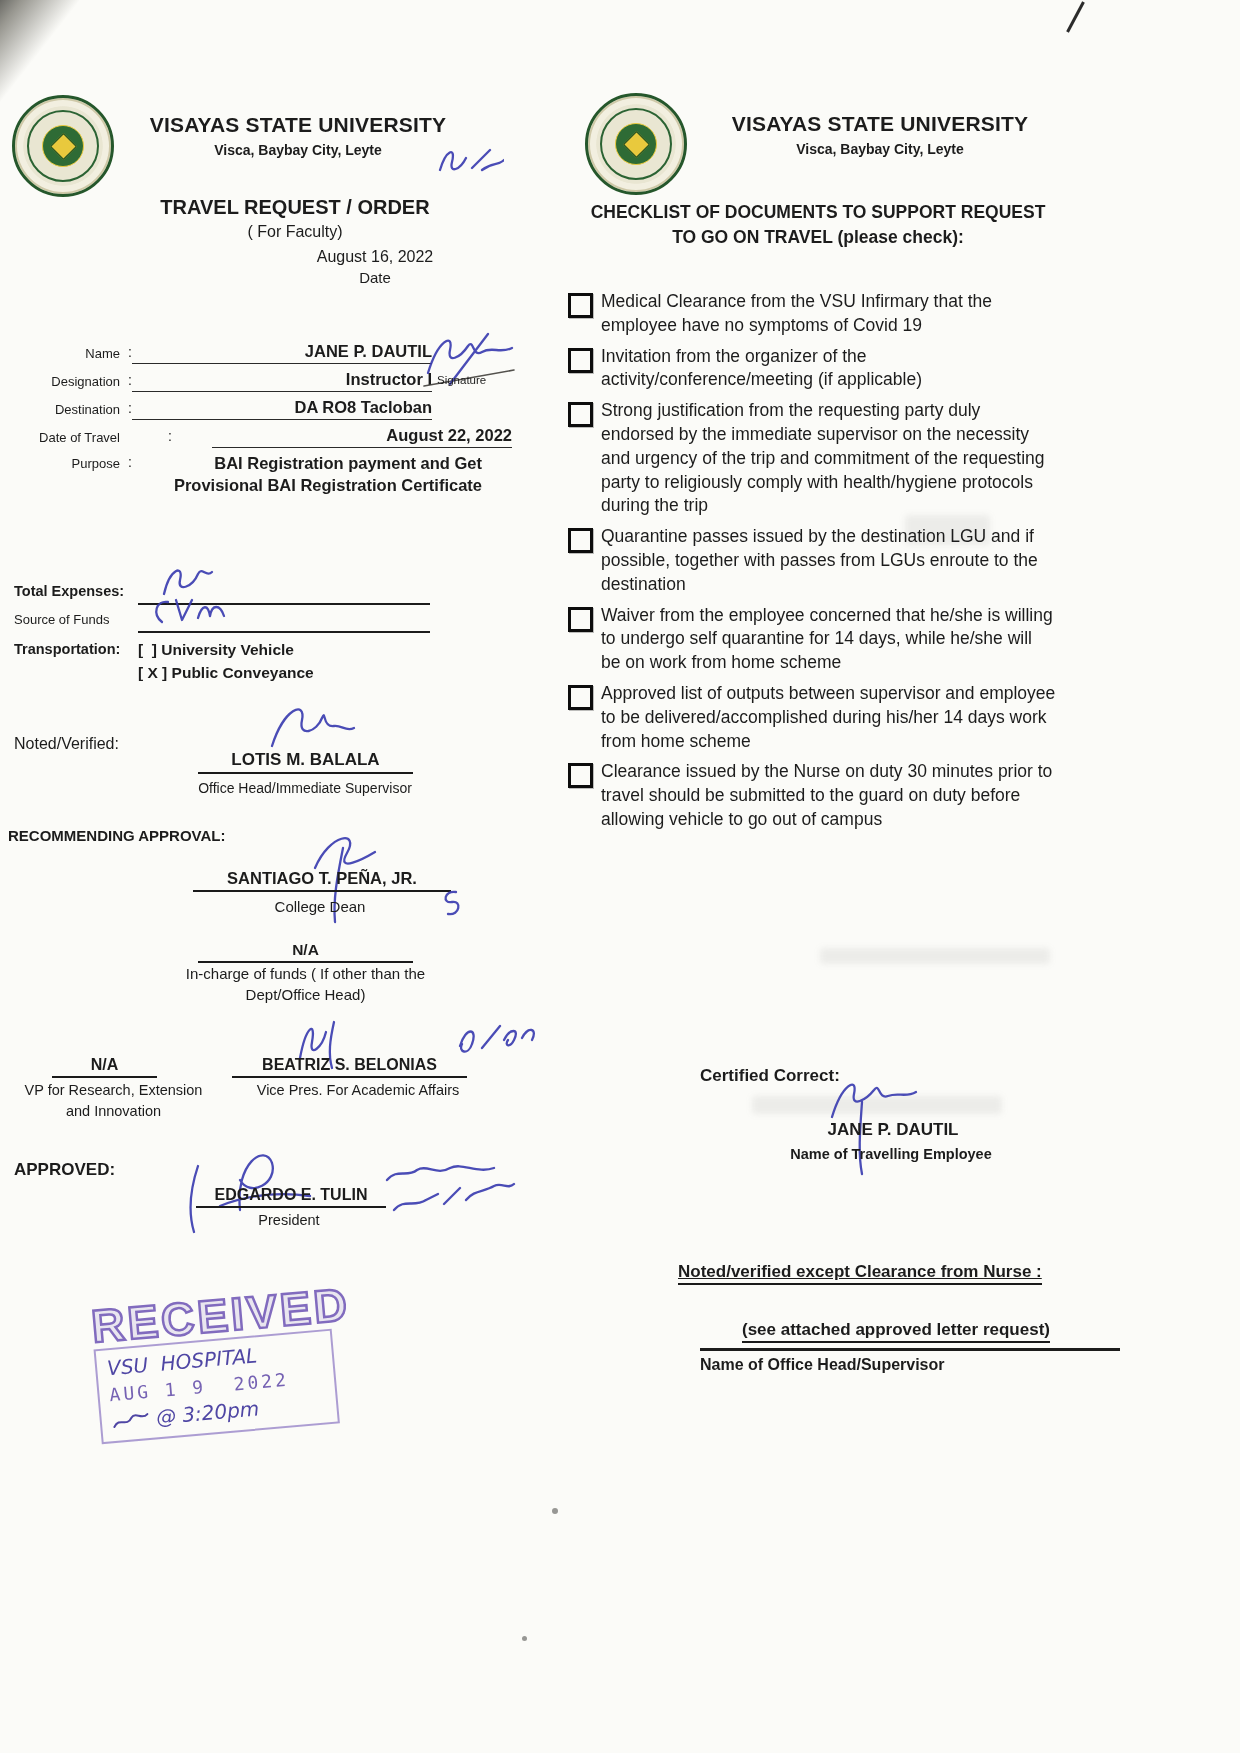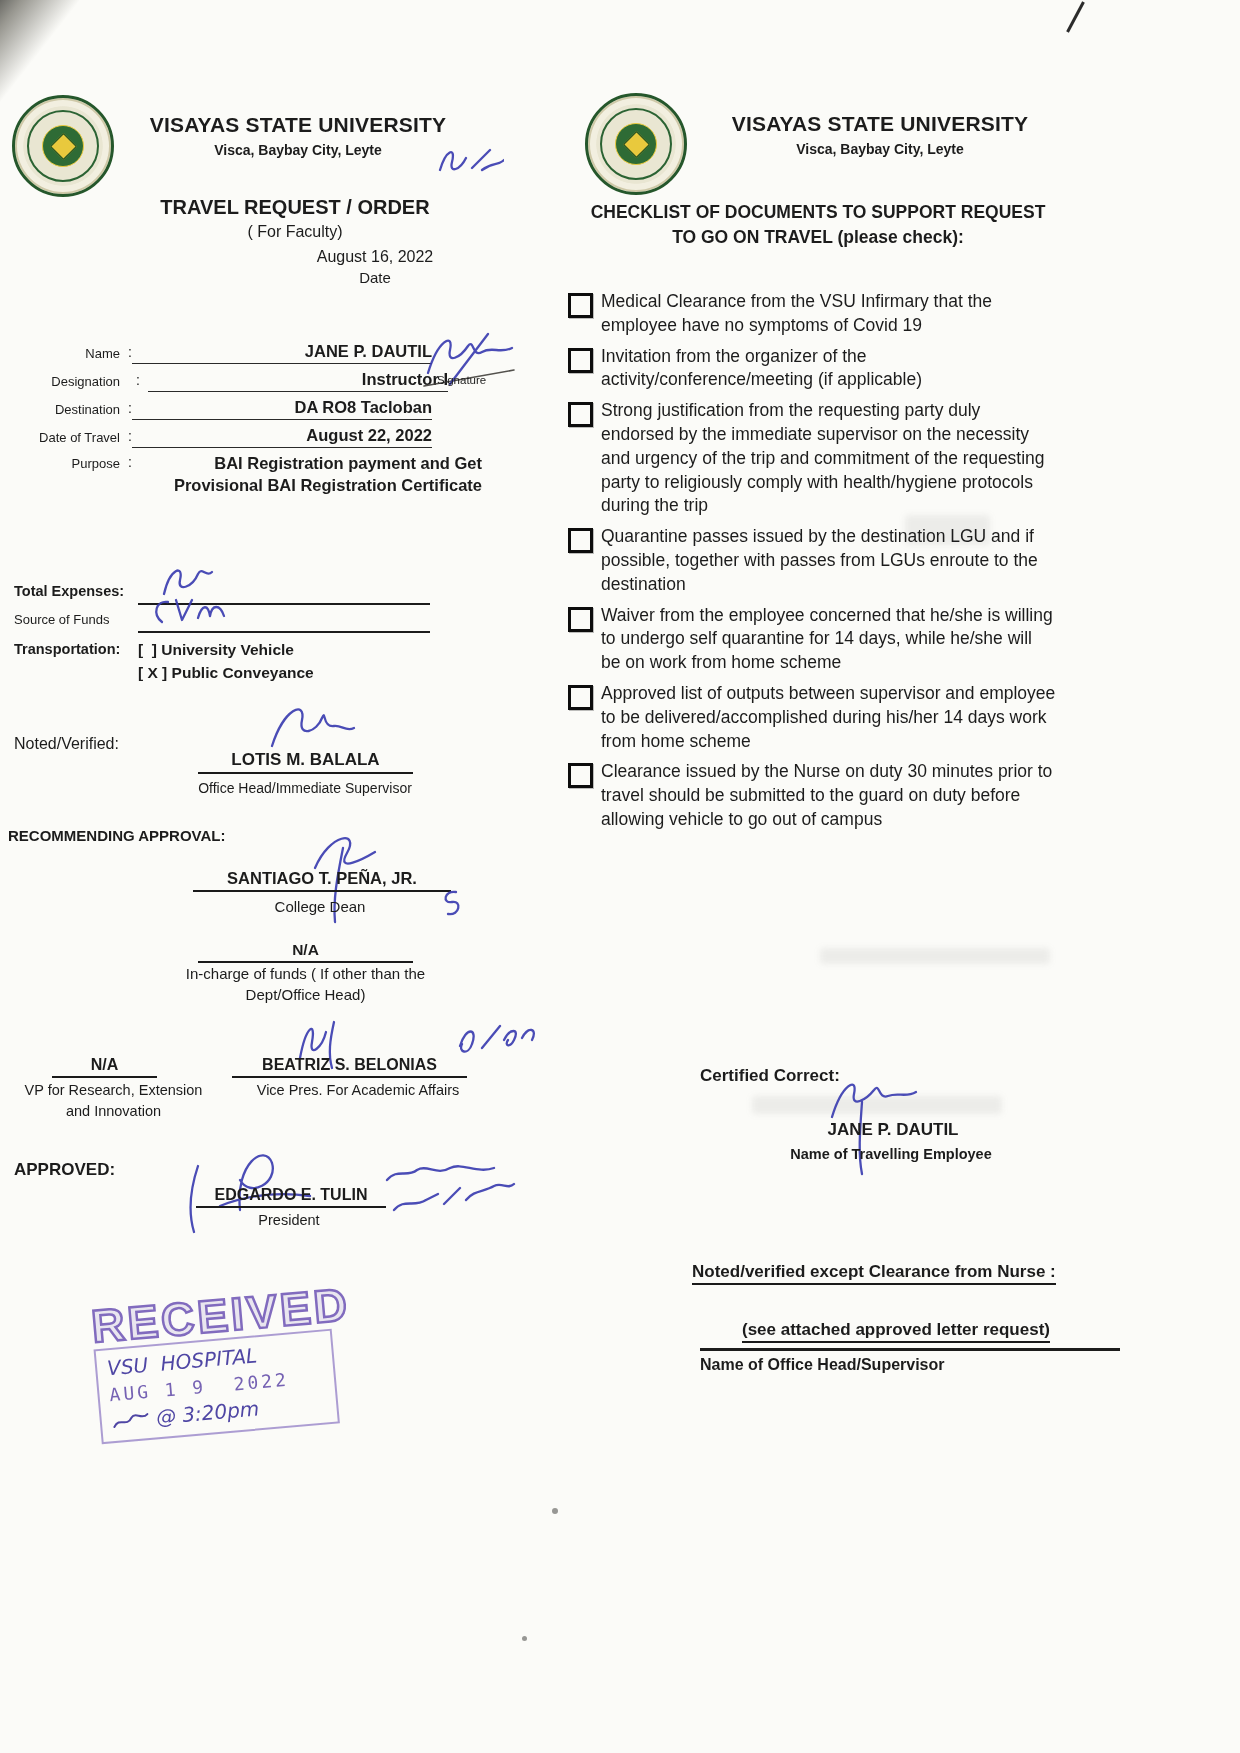--- a/index.html
+++ b/index.html
@@ -88,31 +88,31 @@
   <div class="abs center" style="left:300px;top:248px;width:150px;">
     <div style="font-size:16px;">August 16, 2022</div>
     <div style="font-size:15px;margin-top:3px;">Date</div>
   </div>
 
   <div class="field-row" style="top:342px;">
     <span class="flabel">Name</span>
     <span class="fcolon">:</span>
     <span class="fvalue with-line">JANE P. DAUTIL</span>
   </div>
-  <div class="field-row" style="top:370px;gap:8px;">
+  <div class="field-row" style="top:370px;">
     <span class="flabel">Designation</span>
     <span class="fcolon">:</span>
     <span class="fvalue with-line">Instructor I</span>
   </div>
   <div class="field-row" style="top:398px;">
     <span class="flabel">Destination</span>
     <span class="fcolon">:</span>
     <span class="fvalue with-line">DA RO8 Tacloban</span>
   </div>
-  <div class="field-row" style="top:426px;">
+  <div class="field-row" style="top:426px;gap:40px;">
     <span class="flabel">Date of Travel</span>
     <span class="fcolon">:</span>
     <span class="fvalue with-line">August 22, 2022</span>
   </div>
   <div class="field-row" style="top:452px;">
     <span class="flabel">Purpose</span>
     <span class="fcolon">:</span>
     <span class="fvalue purpose">BAI Registration payment and Get Provisional BAI Registration Certificate</span>
   </div>
 
@@ -249,21 +249,21 @@
     </div>
   </div>
 
   <div class="abs b" style="left:700px;top:1066px;font-size:17px;">Certified Correct:</div>
   <svg class="sig" style="left:822px;top:1072px;" width="98" height="104" viewBox="0 0 98 104">
     <path d="M10 45 C 20 12, 36 4, 32 22 C 29 36, 44 28, 52 18 C 58 10, 56 28, 66 24 C 76 20, 84 26, 94 20 M40 30 C 38 58, 36 82, 40 102"></path>
   </svg>
   <div class="abs center b" style="left:788px;top:1120px;width:210px;font-size:17px;">JANE P. DAUTIL</div>
   <div class="abs center b" style="left:766px;top:1146px;width:250px;font-size:14.5px;">Name of Travelling Employee</div>
 
-  <div class="abs" style="left:692px;top:1262px;">
+  <div class="abs" style="left:678px;top:1262px;text-decoration:underline;">
     <span style="font-size:17px;font-weight:600;border-bottom:2px solid #1a1a1a;padding-bottom:2px;">Noted/verified except Clearance from Nurse :</span>
   </div>
   <div class="abs" style="left:742px;top:1320px;">
     <span style="font-size:17px;font-weight:600;border-bottom:2px solid #1a1a1a;padding-bottom:2px;">(see attached approved letter request)</span>
   </div>
   <div class="hline" style="left:700px;top:1348px;width:420px;height:3px;"></div>
   <div class="abs b" style="left:700px;top:1356px;font-size:16px;">Name of Office Head/Supervisor</div>
 
 </div>
 

